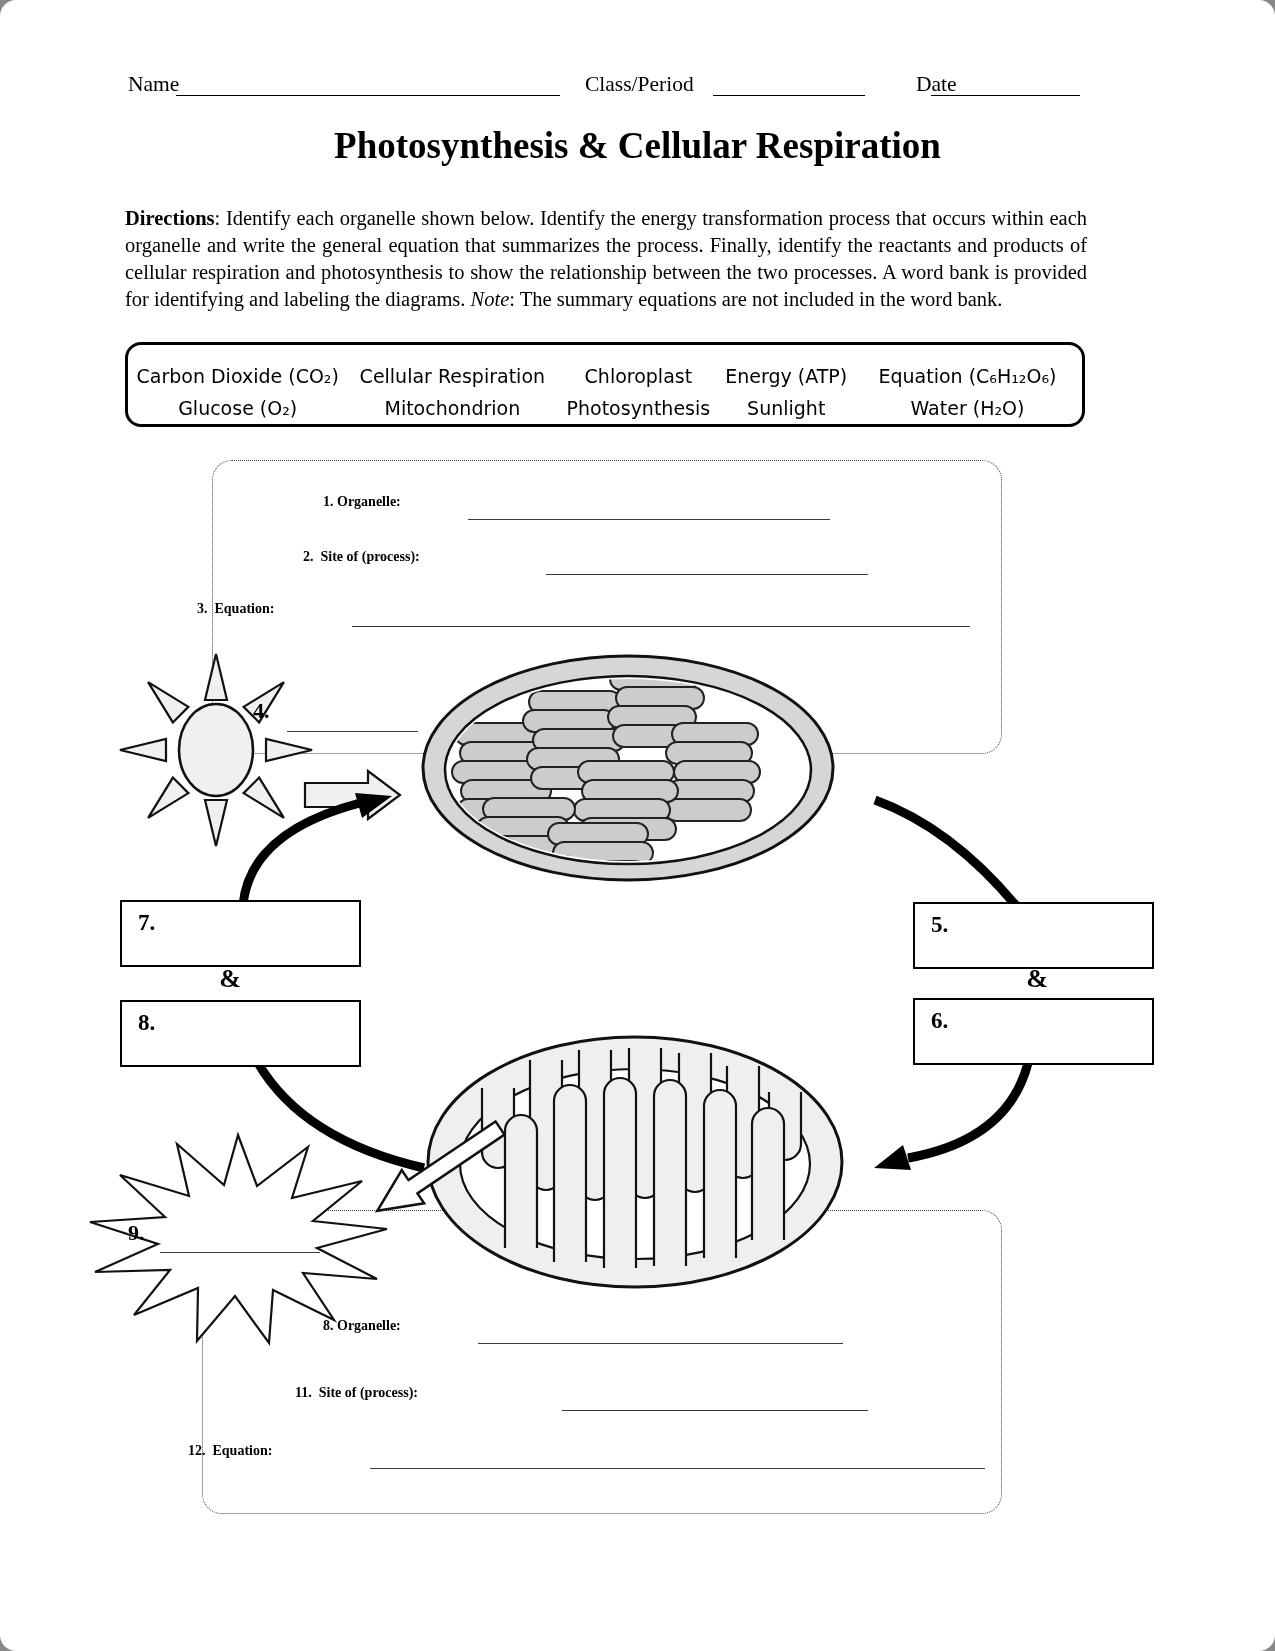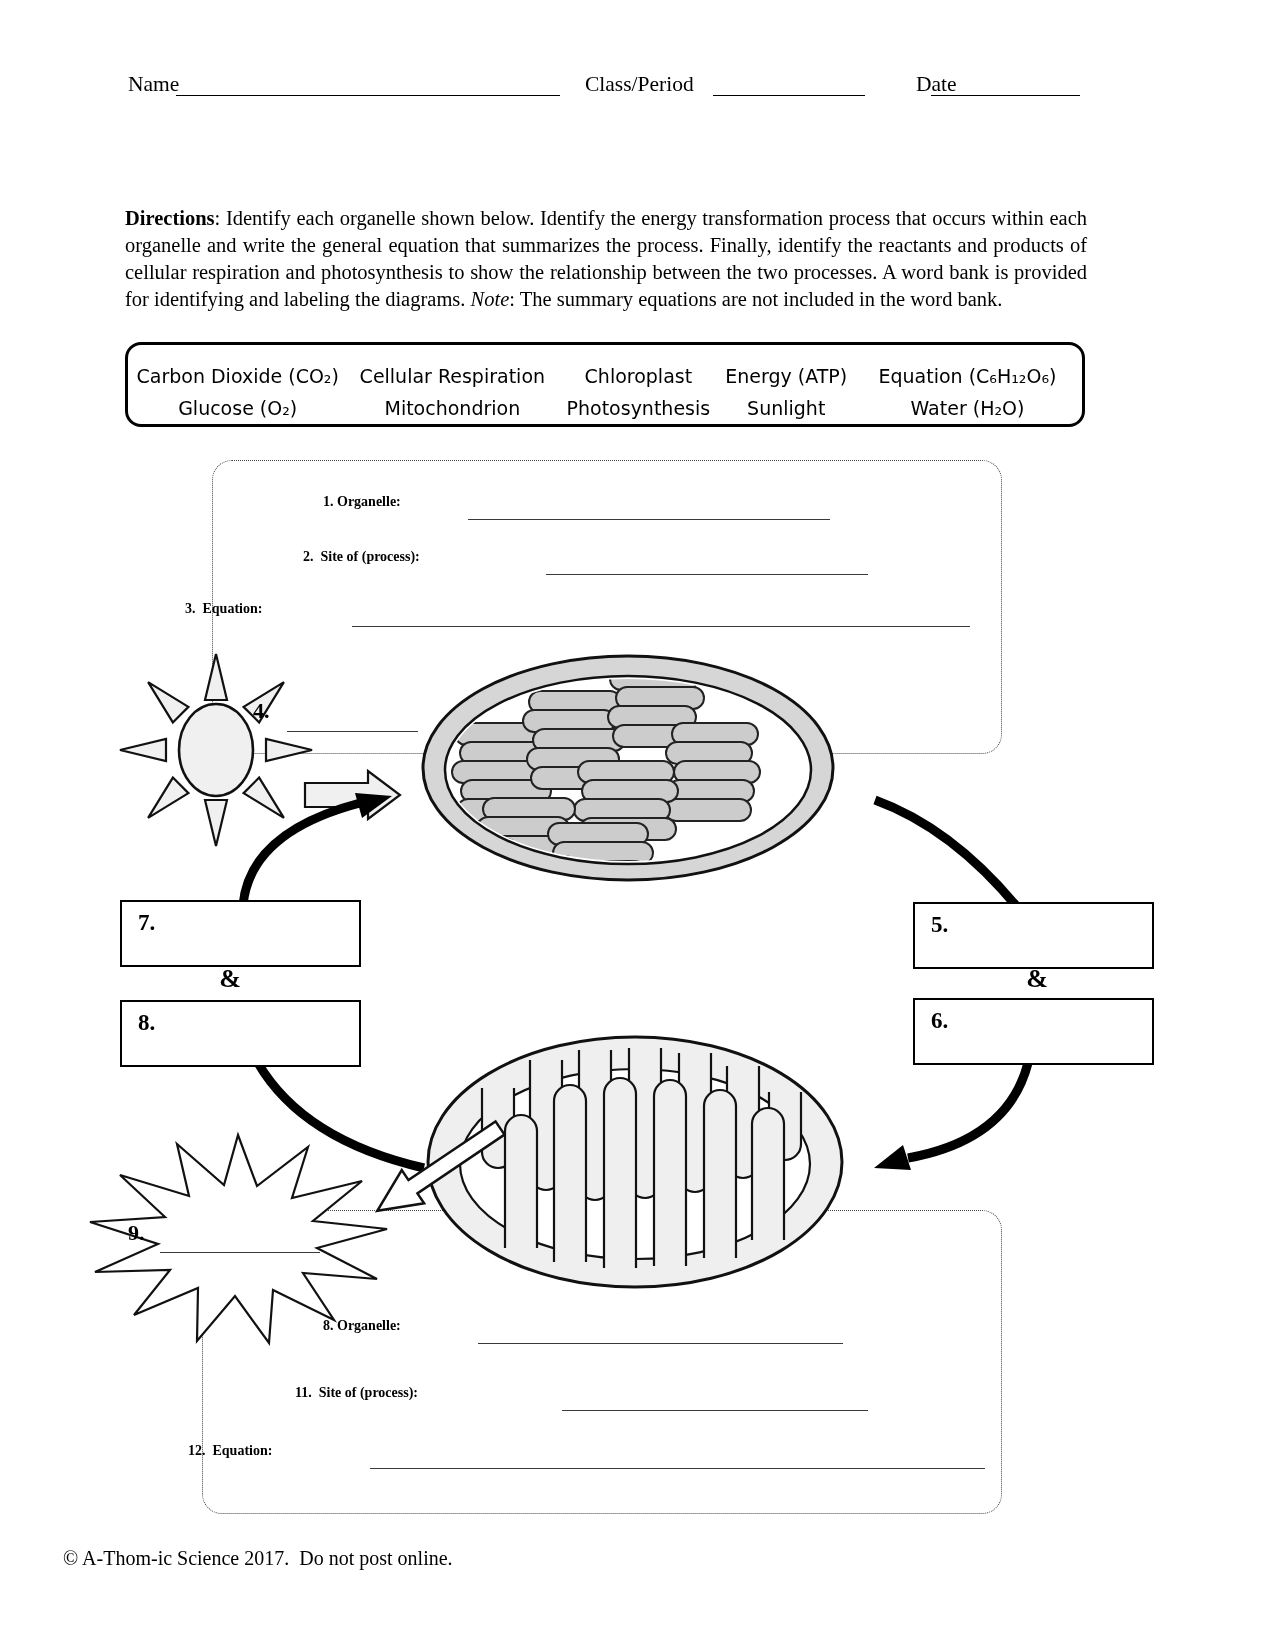--- a/index.html
+++ b/index.html
@@ -1,17 +1,17 @@
 <!DOCTYPE html>
 <html><head>
 <meta charset="utf-8">
 <style>
   html,body{margin:0;padding:0;background:#888;}
   .page{position:relative;width:1275px;height:1651px;background:#fff;
-        font-family:"Liberation Serif",serif;color:#000;overflow:hidden;margin:0 auto;}
+        font-family:"Liberation Serif",serif;color:#000;overflow:hidden;margin:0 auto;border-radius:16px;}
   .abs{position:absolute;}
   
   .hdr-label{font-size:21.5px;z-index:3;}
   .hline{border-bottom:1.6px solid #000;height:2px;z-index:3;}
   
   .title{left:0;top:124px;width:100%;text-align:center;font-size:37px;font-weight:bold;z-index:3;}
   
   .directions{left:125px;top:184px;width:962px;font-size:20.5px;line-height:27px;
               text-align:justify;z-index:3;}
   .directions .dlab{font-weight:bold;}
@@ -42,20 +42,21 @@
 
 <div class="page">
 
   <div class="abs hdr-label" style="left:128px;top:72px;">Name</div>
   <div class="abs hline" style="left:176px;top:93px;width:384px;"></div>
   <div class="abs hdr-label" style="left:585px;top:72px;">Class/Period</div>
   <div class="abs hline" style="left:713px;top:93px;width:152px;"></div>
   <div class="abs hdr-label" style="left:899px;top:72px;margin-left:17px;">Date</div>
   <div class="abs hline" style="left:931px;top:93px;width:149px;"></div>
 
+  <div class="abs title">Photosynthesis &amp; Cellular Respiration</div>
 
   <p class="abs directions"><span class="dlab">Directions</span><span>: Identify each organelle shown below. Identify the energy transformation process that occurs within each organelle and write the general equation that summarizes the process. Finally, identify the reactants and products of cellular respiration and photosynthesis to show the relationship between the two processes. A word bank is provided for identifying and labeling the diagrams. </span><span class="note">Note</span><span>: The summary equations are not included in the word bank.</span></p>
 
   <div class="abs wordbank">
     <div class="wb">Carbon Dioxide (CO₂)</div>
     <div class="wb">Cellular Respiration</div>
     <div class="wb">Chloroplast</div>
     <div class="wb">Energy (ATP)</div>
     <div class="wb">Equation (C₆H₁₂O₆)</div>
     <div class="wb">Glucose (O₂)</div>
@@ -158,21 +159,21 @@
 
     <polygon points="238,1135 257,1186 308,1147 292,1198 362,1181 313,1221 387,1229 317,1248 377,1279 303,1273 334,1320 273,1290 269,1343 235,1296 197,1341 198,1288 134,1315 170,1270 95,1272 158,1244 90,1222 165,1217 120,1175 189,1196 177,1144 224,1185" fill="#fff" stroke="#111" stroke-width="2.2"></polygon>
 
     <polygon points="0,-8 105,-8 105,-20 148,0 105,20 105,8 0,8" transform="translate(500,1128) rotate(146)" fill="#fff" stroke="#111" stroke-width="2.5"></polygon>
   </svg>
 
   <div class="abs prompt" style="left:323px;top:494px;">1. Organelle:</div>
   <div class="abs blank" style="left:468px;top:517px;width:362px;"></div>
   <div class="abs prompt" style="left:303px;top:549px;">2.  Site of (process):</div>
   <div class="abs blank" style="left:546px;top:572px;width:322px;"></div>
-  <div class="abs prompt" style="left:185px;top:601px;font-family:Liberation Serif, serif;">3.  Equation:</div>
+  <div class="abs prompt" style="left:197px;top:601px;font-family:Liberation Serif, serif;">3.  Equation:</div>
   <div class="abs blank" style="left:352px;top:624px;width:618px;"></div>
 
   <div class="abs numlabel" style="left:253px;top:698px;">4.</div>
   <div class="abs blank" style="left:287px;top:729px;width:131px;"></div>
 
   <div class="abs wbox" style="left:913px;top:902px;width:237px;height:63px;">
     <div class="n">5.</div>
   </div>
   <div class="abs amp" style="left:1012px;top:964px;width:50px;">&amp;</div>
   <div class="abs wbox" style="left:913px;top:998px;width:237px;height:63px;">
@@ -190,14 +191,13 @@
   <div class="abs numlabel" style="left:128px;top:1220px;">9.</div>
   <div class="abs blank" style="left:160px;top:1250px;width:160px;"></div>
 
   <div class="abs prompt" style="left:323px;top:1318px;">8. Organelle:</div>
   <div class="abs blank" style="left:478px;top:1341px;width:365px;"></div>
   <div class="abs prompt" style="left:295px;top:1385px;">11.  Site of (process):</div>
   <div class="abs blank" style="left:562px;top:1408px;width:306px;"></div>
   <div class="abs prompt" style="left:188px;top:1443px;">12.  Equation:</div>
   <div class="abs blank" style="left:370px;top:1466px;width:615px;"></div>
 
-  <div class="abs footer">© A-Thom-ic Science 2017.  Do not post online.</div>
 </div>
 
 </body></html>

